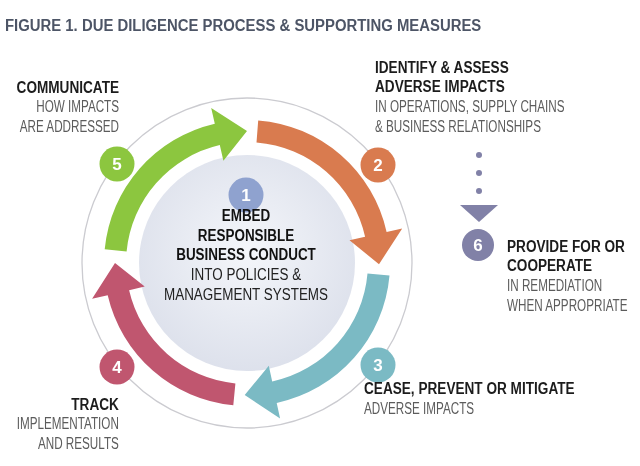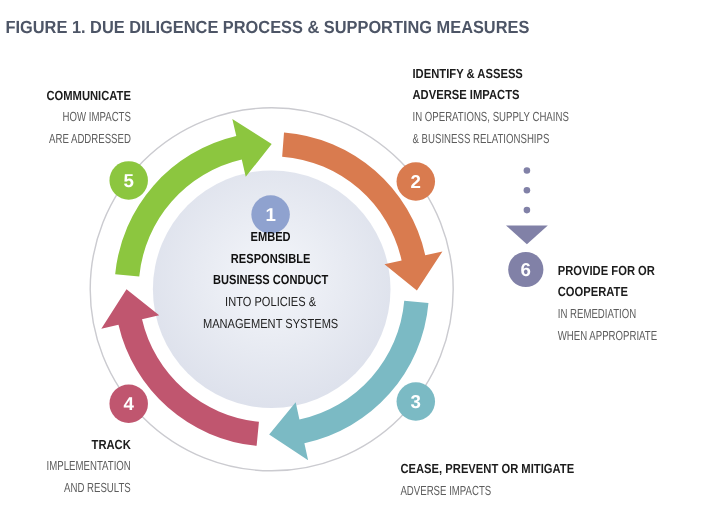--- a/index.html
+++ b/index.html
@@ -3,21 +3,21 @@
   <meta charset="utf-8">
   <style>
     html, body { margin: 0; padding: 0; background: #ffffff; }
     body { width: 640px; height: 466px; position: relative; overflow: hidden; font-family: "Liberation Sans", sans-serif; }
     #fig { position: absolute; left: 0; top: 0; }
     .title {
       position: absolute; left: 5px; top: 15.6px; font-size: 16px; line-height: 19.7px;
       font-weight: bold; color: #4d5566; white-space: nowrap;
       transform: scaleX(0.93); transform-origin: left center;
     }
-    .block { position: absolute; font-size: 12px; line-height: 19.7px; white-space: nowrap; }
+    .block { position: absolute; font-size: 16px; line-height: 19.7px; white-space: nowrap; }
     .block .ln { display: block; white-space: nowrap; }
     .block .hd { font-weight: bold; color: #1c1c1c; transform: scaleX(0.85); }
     .block .ds { font-weight: normal; color: #5c5c5c; transform: scaleX(0.73); }
     .left .ln  { text-align: left;  transform-origin: left center; }
     .right .ln { text-align: right; transform-origin: right center; }
     .center { transform: translateX(-50%); }
     .center .ln { text-align: center; transform-origin: center center; }
     .center .hd { transform: scaleX(0.84); color: #111; }
     .center .ds { transform: scaleX(0.84); color: #222; }
     .num { font-family: "Liberation Sans", sans-serif; font-weight: bold; font-size: 17px; fill: #ffffff; }
@@ -84,21 +84,21 @@
   <span class="ln ds">MANAGEMENT SYSTEMS</span>
 </div>
 
 <div class="block left" style="left:375px; top:57.6px;">
   <span class="ln hd">IDENTIFY &amp; ASSESS</span>
   <span class="ln hd">ADVERSE IMPACTS</span>
   <span class="ln ds">IN OPERATIONS, SUPPLY CHAINS</span>
   <span class="ln ds">&amp; BUSINESS RELATIONSHIPS</span>
 </div>
 
-<div class="block left" style="left:364px; top:417px;">
+<div class="block left" style="left:364px; top:379px;">
   <span class="ln hd">CEASE, PREVENT OR MITIGATE</span>
   <span class="ln ds">ADVERSE IMPACTS</span>
 </div>
 
 <div class="block right" style="right:521px; top:394.6px;">
   <span class="ln hd">TRACK</span>
   <span class="ln ds">IMPLEMENTATION</span>
   <span class="ln ds">AND RESULTS</span>
 </div>
 

